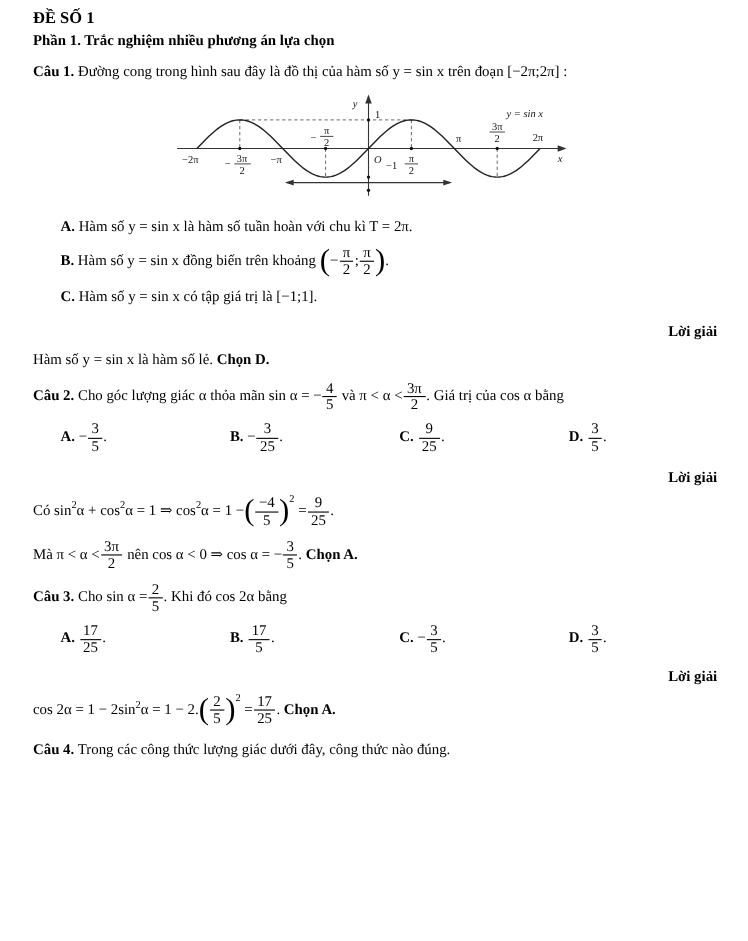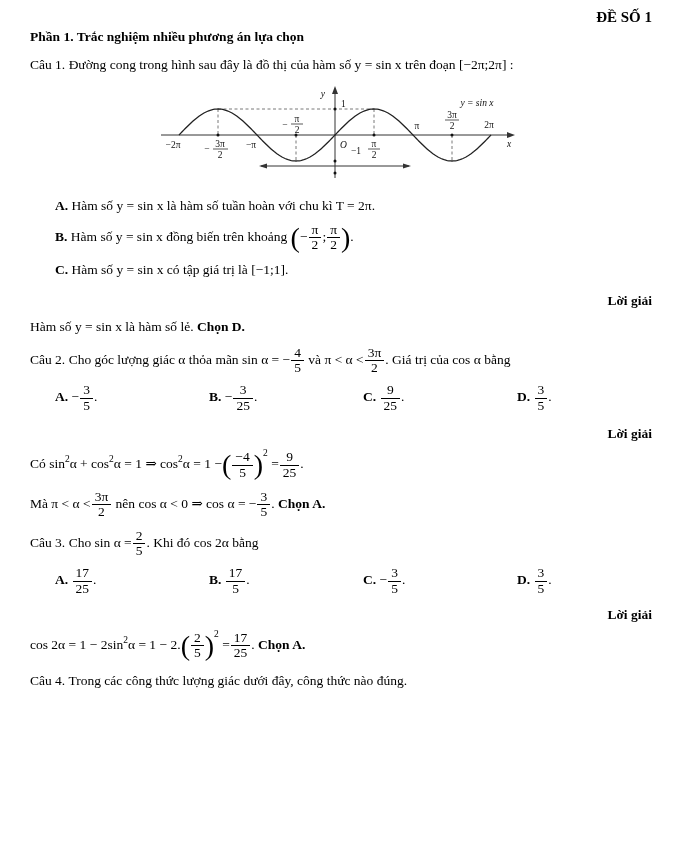--- a/index.html
+++ b/index.html
@@ -3,25 +3,25 @@
 <meta charset="utf-8">
 <style>
   html,body{margin:0;padding:0;background:#fff;}
   body{
     width:680px;height:855px;overflow:hidden;
     font-family:"Liberation Serif","DejaVu Serif",serif;
     font-size:13.5px;color:#000;
   }
   .page{padding:6px 28px 0 30px;}
   p{margin:0;line-height:1.3;}
-  .title{text-align:right;font-weight:bold;font-size:15px;margin-top:2px;}
+  .title{text-align:left;font-weight:bold;font-size:15px;margin-top:2px;}
   .part-heading{font-weight:bold;}
   .instruction{font-style:italic;margin-top:10px;}
   .q-intro{margin-top:11px;}
-  .q-label{font-weight:normal;}
+  .q-label{font-weight:bold;}
   .question-line{margin-top:5px;}
   .opt{margin:9px 0 0 25px;}
   .opt-label{font-weight:bold;}
   .loigiai{text-align:right;font-weight:bold;margin-top:13px;}
   .sol-line{margin-top:8px;}
   .choice{font-weight:bold;}
   .opt-row{
     display:grid;grid-template-columns:154px 154px 154px auto;
     margin:8px 0 0 25px;align-items:center;
   }

